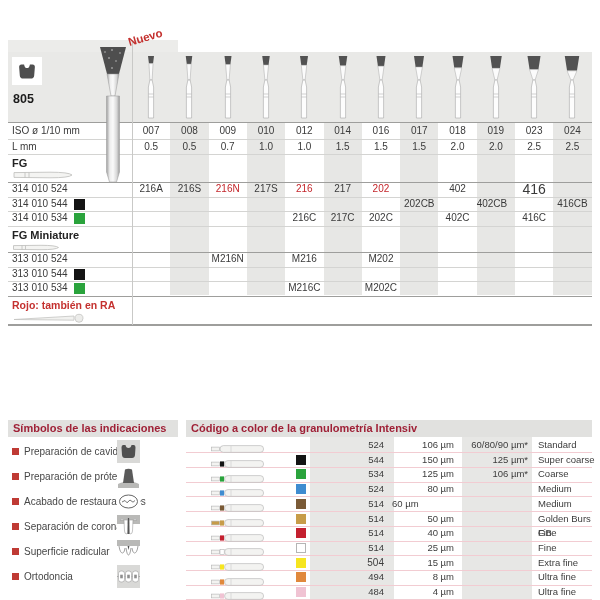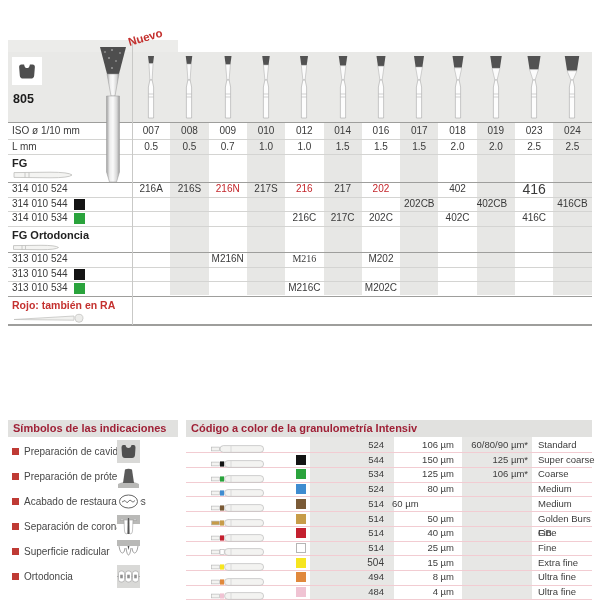--- a/index.html
+++ b/index.html
@@ -51,21 +51,21 @@
   <div class="abs rowlabel iso">ISO ø 1/10 mm</div>
   <div class="abs rowlabel lmm">L mm</div>
 
   <div class="abs seclabel fg">FG</div>
   <svg class="abs fgicon" width="62" height="14" viewBox="0 0 62 14">
     <path d="M2,4.6 L38,4.2 Q57,4.2 60,7 Q57,9.8 38,9.8 L2,9.4 Z" fill="#f4f4f2" stroke="#bcbcba" stroke-width="0.8"></path>
     <line x1="13" y1="4.4" x2="13" y2="9.6" stroke="#bcbcba" stroke-width="0.8"></line>
     <line x1="17" y1="4.4" x2="17" y2="9.6" stroke="#bcbcba" stroke-width="0.8"></line>
   </svg>
 
-  <div class="abs seclabel fgm">FG Ortodoncia</div>
+  <div class="abs seclabel fgm">FG Miniature</div>
   <svg class="abs fgmicon" width="48" height="11" viewBox="0 0 48 11">
     <path d="M1.5,3.6 L29,3.3 Q44,3.3 46.5,5.5 Q44,7.7 29,7.7 L1.5,7.4 Z" fill="#f4f4f2" stroke="#bcbcba" stroke-width="0.8"></path>
     <line x1="10" y1="3.5" x2="10" y2="7.5" stroke="#bcbcba" stroke-width="0.8"></line>
     <line x1="13.5" y1="3.5" x2="13.5" y2="7.5" stroke="#bcbcba" stroke-width="0.8"></line>
   </svg>
 
   <div class="abs rednote">Rojo: también en RA</div>
   <svg class="abs ranote" width="76" height="13" viewBox="0 0 76 13">
     <polygon points="2,7.5 62,4 62,8.2" fill="#f1f1ef" stroke="#c4c4c2" stroke-width="0.8"></polygon>
     <circle cx="67" cy="6.3" r="4" fill="#ececea" stroke="#c4c4c2" stroke-width="0.8"></circle>
@@ -224,21 +224,21 @@
       <div style="position: absolute; left: 553.3px; top: 196.5px; width: 38.3px; height: 14.5px; line-height: 14.5px; text-align: center; font-size: 10px; z-index: 2; color: rgb(58, 58, 58);">416CB</div>
       <div style="position: absolute; left: 12px; top: 211px; height: 14.5px; line-height: 14.5px; font-size: 10px; z-index: 3;">314 010 534</div>
       <div style="position: absolute; left: 74px; top: 213px; width: 11px; height: 11px; background: rgb(42, 163, 60); z-index: 3;"></div>
       <div style="position: absolute; left: 285.2px; top: 211px; width: 38.3px; height: 14.5px; line-height: 14.5px; text-align: center; font-size: 10px; z-index: 2; color: rgb(58, 58, 58);">216C</div>
       <div style="position: absolute; left: 323.5px; top: 211px; width: 38.3px; height: 14.5px; line-height: 14.5px; text-align: center; font-size: 10px; z-index: 2; color: rgb(58, 58, 58);">217C</div>
       <div style="position: absolute; left: 361.8px; top: 211px; width: 38.3px; height: 14.5px; line-height: 14.5px; text-align: center; font-size: 10px; z-index: 2; color: rgb(58, 58, 58);">202C</div>
       <div style="position: absolute; left: 438.4px; top: 211px; width: 38.3px; height: 14.5px; line-height: 14.5px; text-align: center; font-size: 10px; z-index: 2; color: rgb(58, 58, 58);">402C</div>
       <div style="position: absolute; left: 515px; top: 211px; width: 38.3px; height: 14.5px; line-height: 14.5px; text-align: center; font-size: 10px; z-index: 2; color: rgb(58, 58, 58);">416C</div>
       <div style="position: absolute; left: 12px; top: 252px; height: 14.5px; line-height: 14.5px; font-size: 10px; z-index: 3;">313 010 524</div>
       <div style="position: absolute; left: 208.6px; top: 252px; width: 38.3px; height: 14.5px; line-height: 14.5px; text-align: center; font-size: 10px; z-index: 2; color: rgb(58, 58, 58);">M216N</div>
-      <div style="position: absolute; left: 285.2px; top: 252px; width: 38.3px; height: 14.5px; line-height: 14.5px; text-align: center; font-size: 10px; z-index: 2; color: rgb(58, 58, 58); font-family: Liberation Serif, serif;">M216</div>
+      <div style="position: absolute; left: 285.2px; top: 252px; width: 38.3px; height: 14.5px; line-height: 14.5px; text-align: center; font-size: 10px; z-index: 2; color: rgb(58, 58, 58);">M216</div>
       <div style="position: absolute; left: 361.8px; top: 252px; width: 38.3px; height: 14.5px; line-height: 14.5px; text-align: center; font-size: 10px; z-index: 2; color: rgb(58, 58, 58);">M202</div>
       <div style="position: absolute; left: 12px; top: 266.5px; height: 14.5px; line-height: 14.5px; font-size: 10px; z-index: 3;">313 010 544</div>
       <div style="position: absolute; left: 74px; top: 268.5px; width: 11px; height: 11px; background: rgb(20, 20, 20); z-index: 3;"></div>
       <div style="position: absolute; left: 12px; top: 281px; height: 14.5px; line-height: 14.5px; font-size: 10px; z-index: 3;">313 010 534</div>
       <div style="position: absolute; left: 74px; top: 283px; width: 11px; height: 11px; background: rgb(42, 163, 60); z-index: 3;"></div>
       <div style="position: absolute; left: 285.2px; top: 281px; width: 38.3px; height: 14.5px; line-height: 14.5px; text-align: center; font-size: 10px; z-index: 2; color: rgb(58, 58, 58);">M216C</div>
       <div style="position: absolute; left: 361.8px; top: 281px; width: 38.3px; height: 14.5px; line-height: 14.5px; text-align: center; font-size: 10px; z-index: 2; color: rgb(58, 58, 58);">M202C</div>
       <div style="position: absolute; left: 8px; top: 139px; width: 584px; height: 1px; background: rgb(212, 212, 210); z-index: 1;"></div>
       <div style="position: absolute; left: 8px; top: 154px; width: 584px; height: 1px; background: rgb(212, 212, 210); z-index: 1;"></div>
       <div style="position: absolute; left: 8px; top: 196.5px; width: 584px; height: 1px; background: rgb(212, 212, 210); z-index: 1;"></div>

